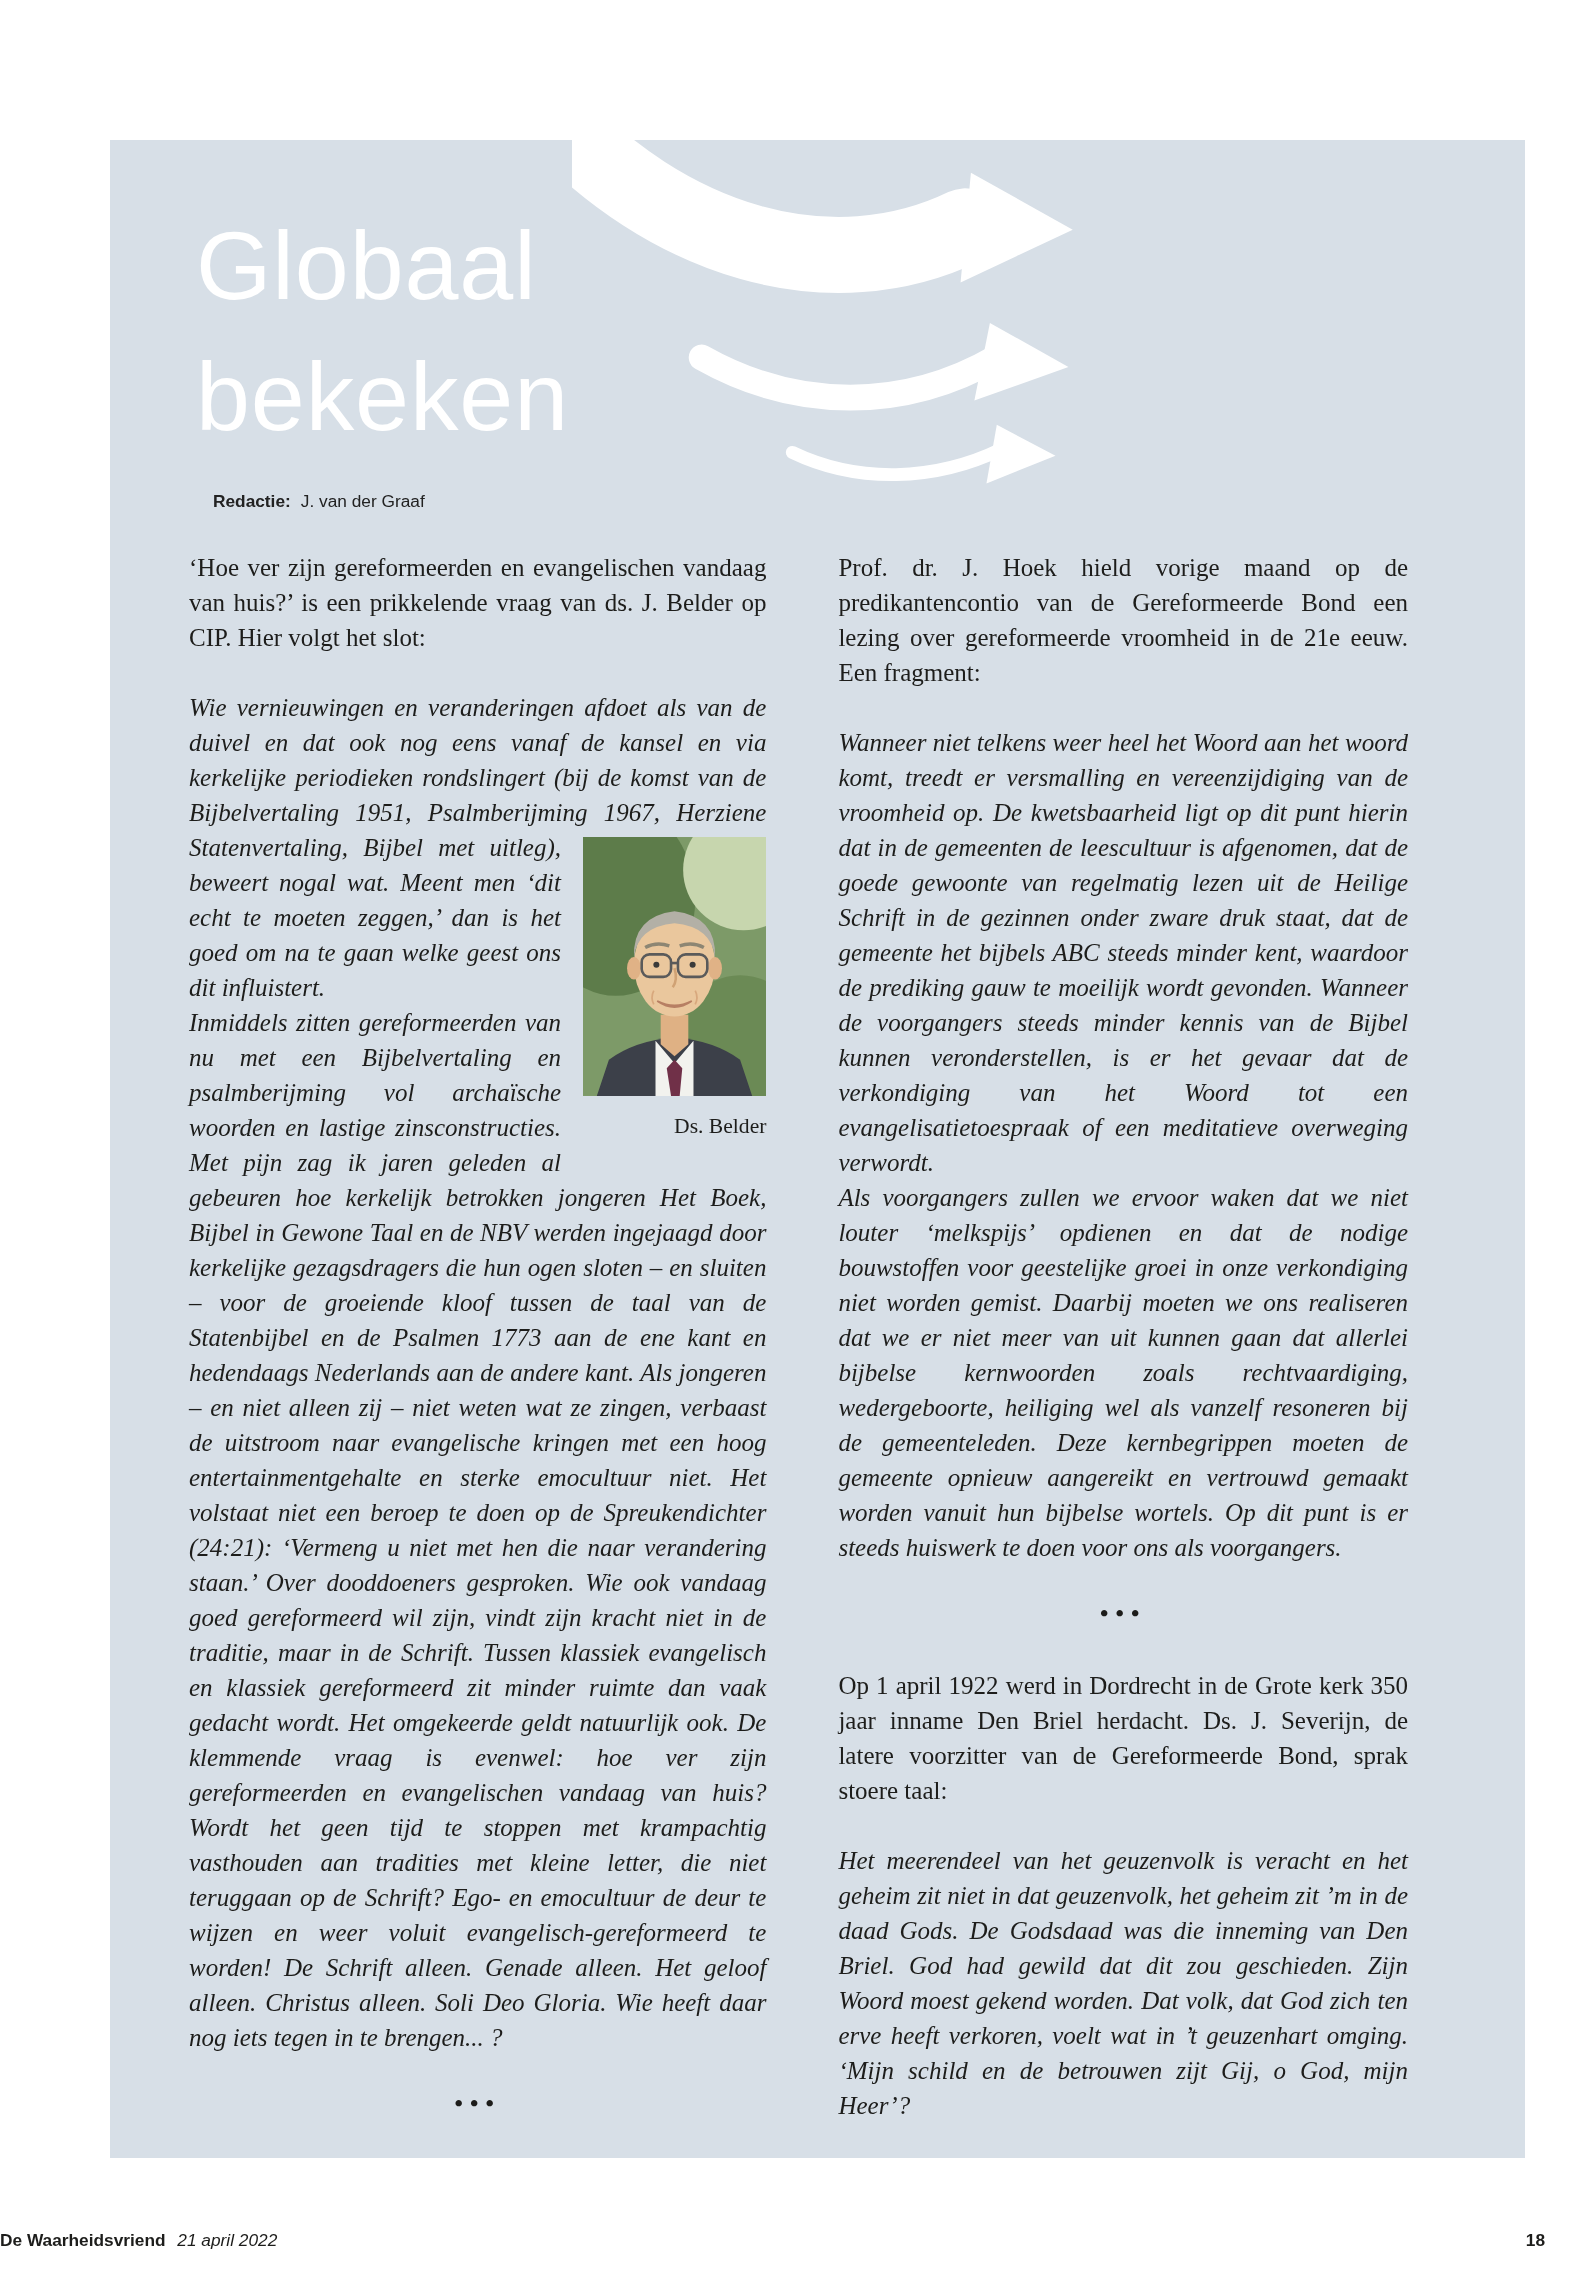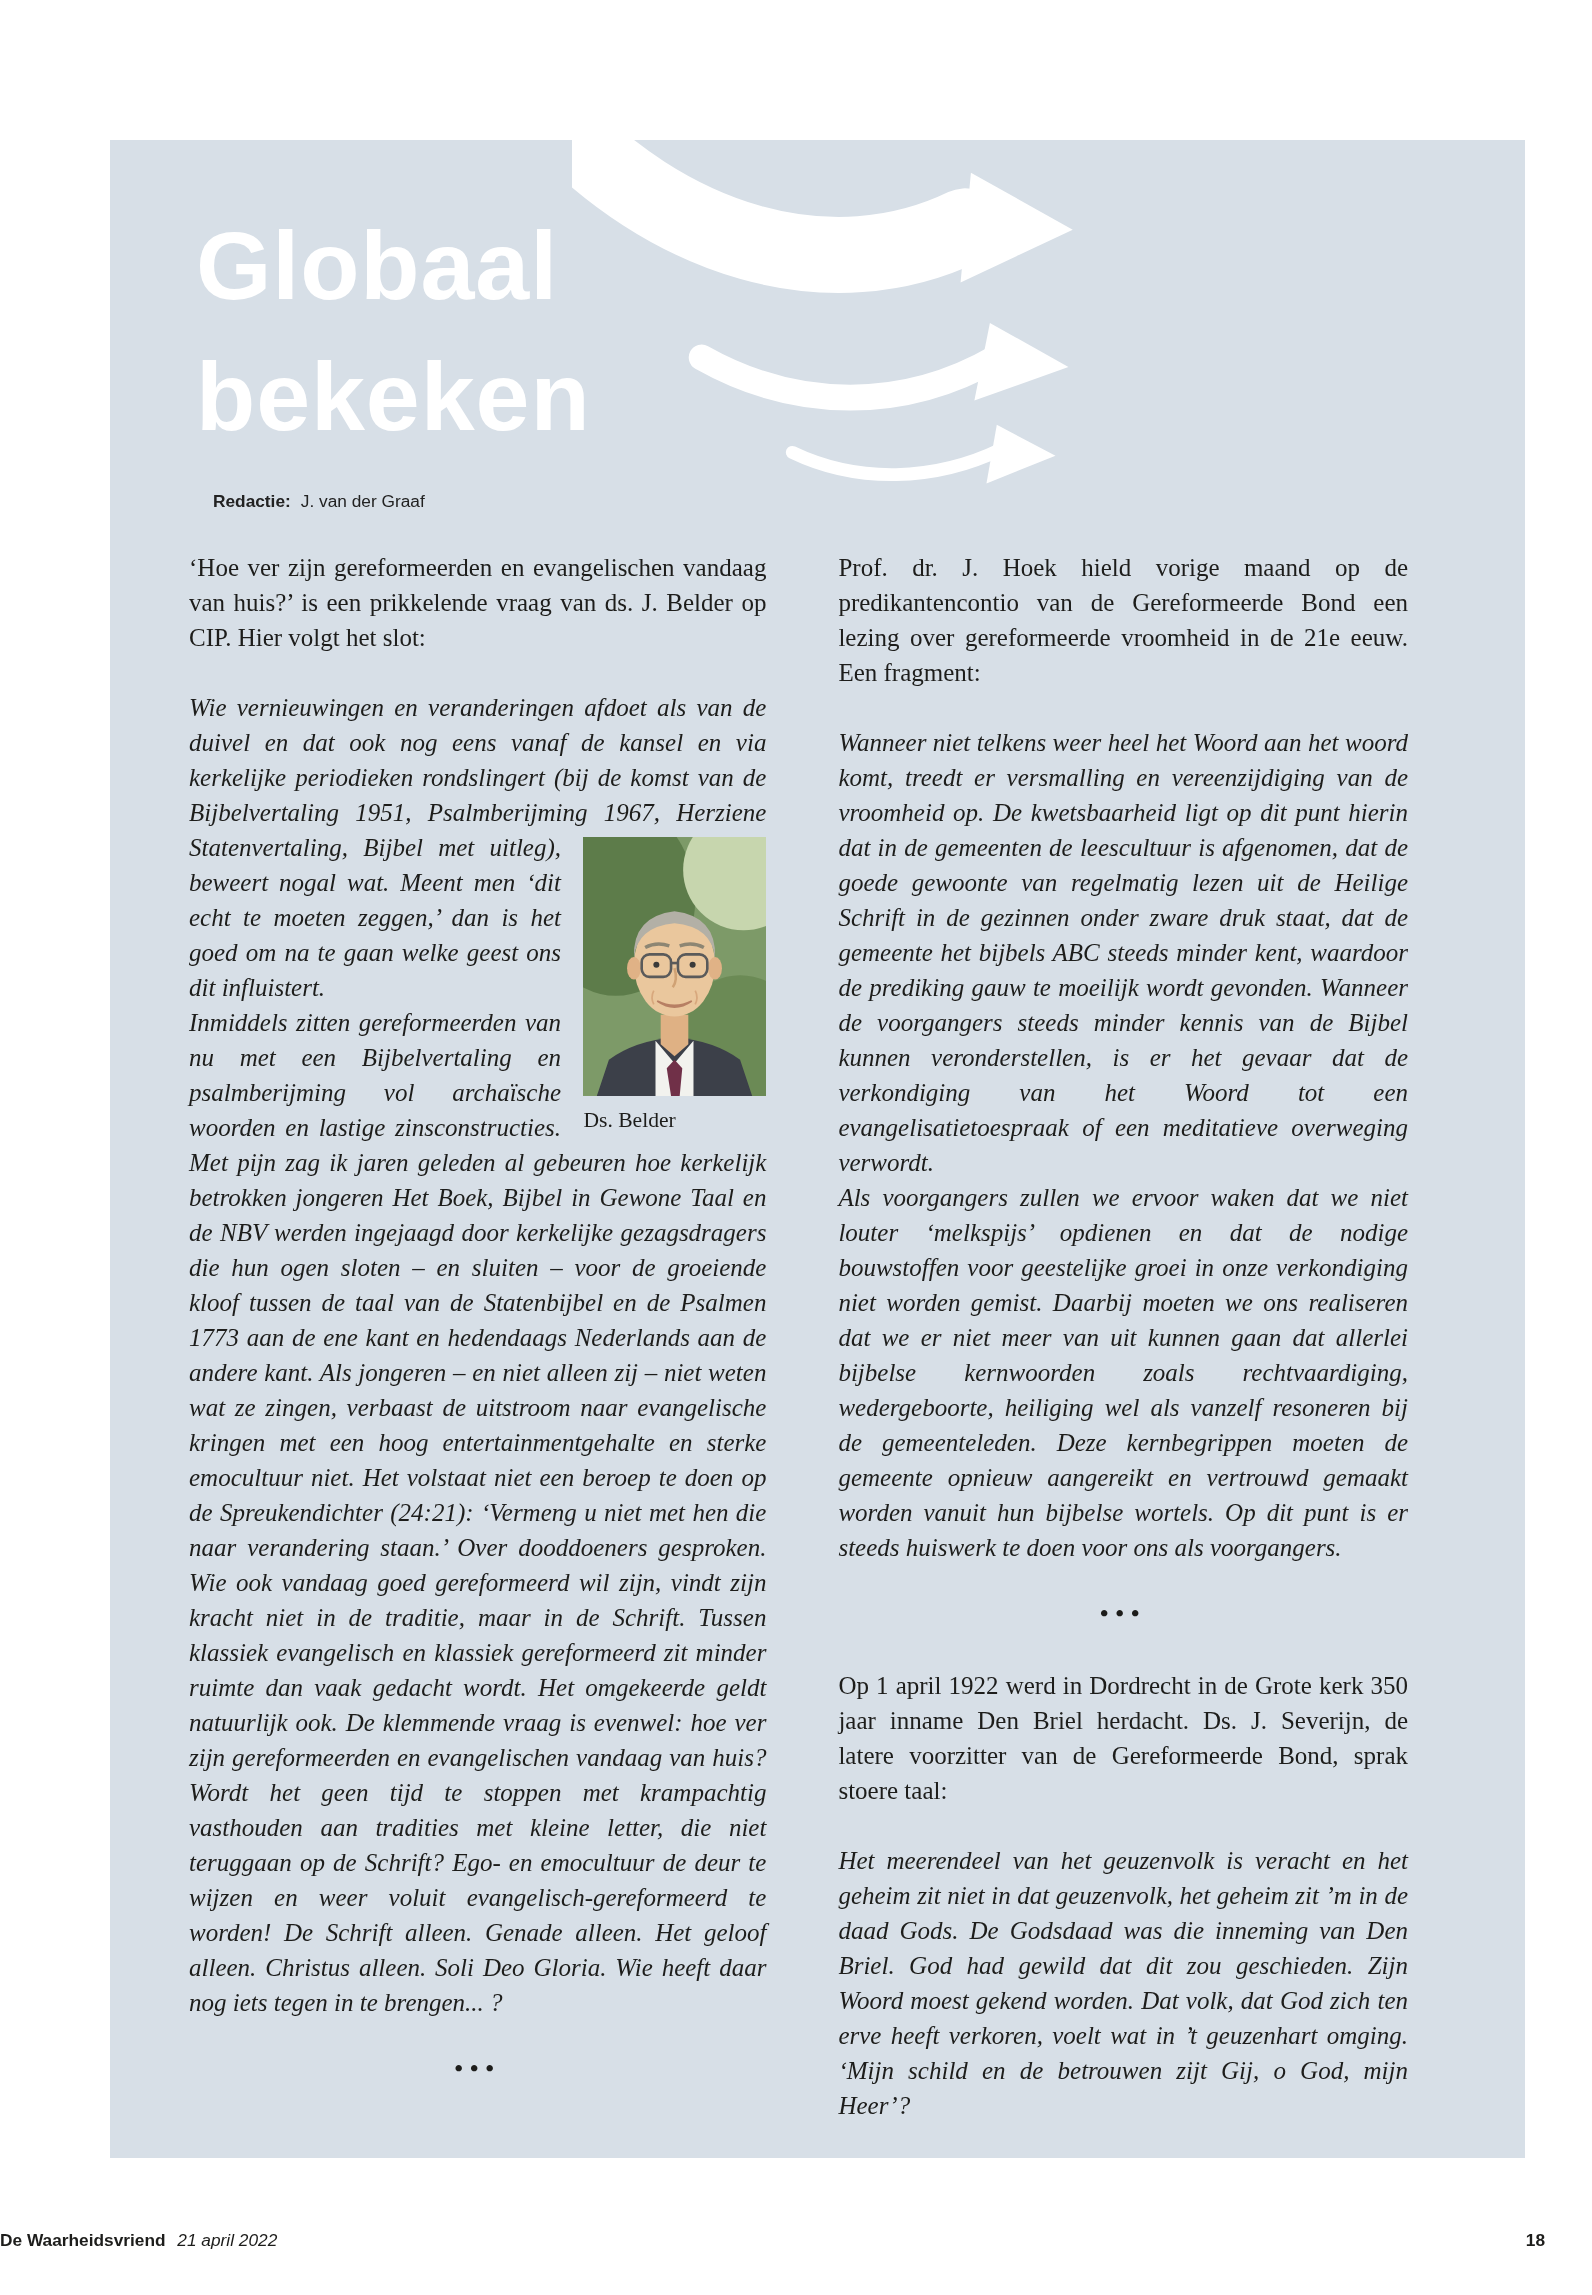--- a/index.html
+++ b/index.html
@@ -20,21 +20,21 @@
   .swoosh {
     position:absolute;
     left:462px; top:0;
     pointer-events:none;
   }
   .title {
     position:relative;
     padding-top:60px;
     margin-left:86px;
     font-family:"Liberation Sans", sans-serif;
-    font-weight:bold;
+    font-weight:normal;
     font-size:97px;
     line-height:131px;
     color:#ffffff;
     letter-spacing:0.9px;
     z-index:2;
   }
   .redactie {
     margin:29px 0 0 103px;
     font-family:"Liberation Sans", sans-serif;
     font-size:17.3px;
@@ -69,25 +69,25 @@
   .photo-float {
     float:right;
     width:183px;
     margin:7px 0 5.2px 22.4px;
     font-style:normal;
     display:block;
   }
   .photo-float svg { display:block; }
   .photo-caption {
     display:block;
-    margin-top:7px;
+    margin-top:13px;
     font-size:21.6px;
     font-style:normal;
     color:#1d1d1b;
-    text-align:left;
+    text-align:right;
   }
   .footer {
     position:absolute;
     left:0; top:2230px;
     width:100%;
     text-align:left;
     font-family:"Liberation Sans", sans-serif;
     font-size:17.3px;
     color:#1d1d1b;
   }

